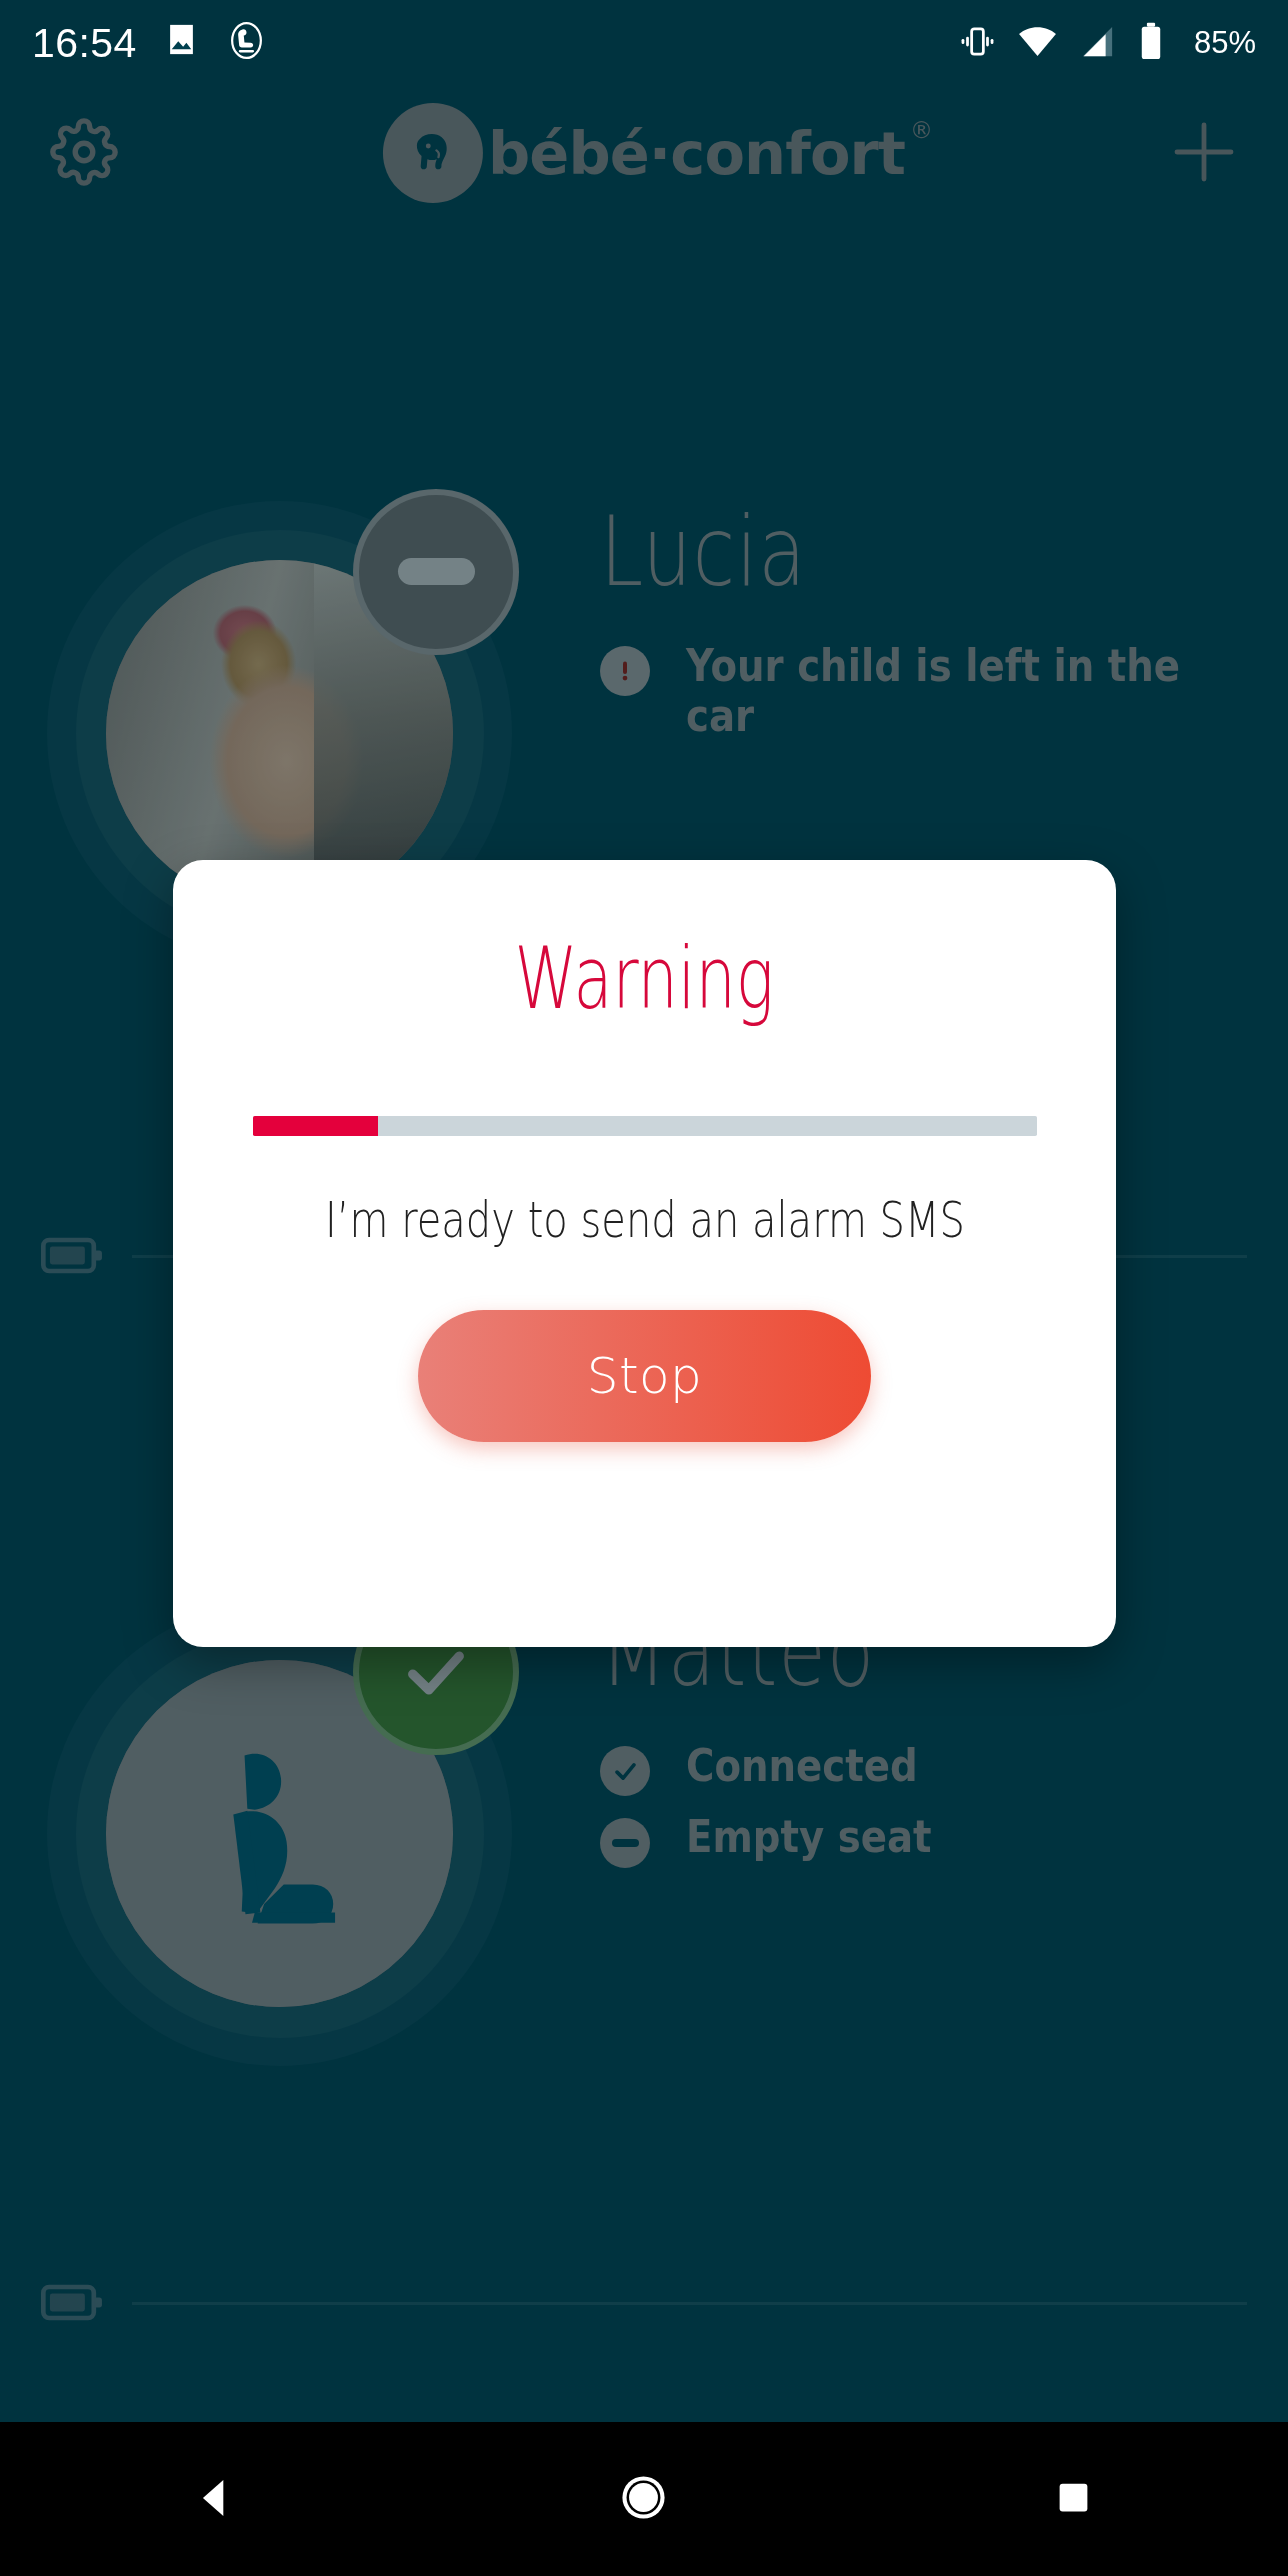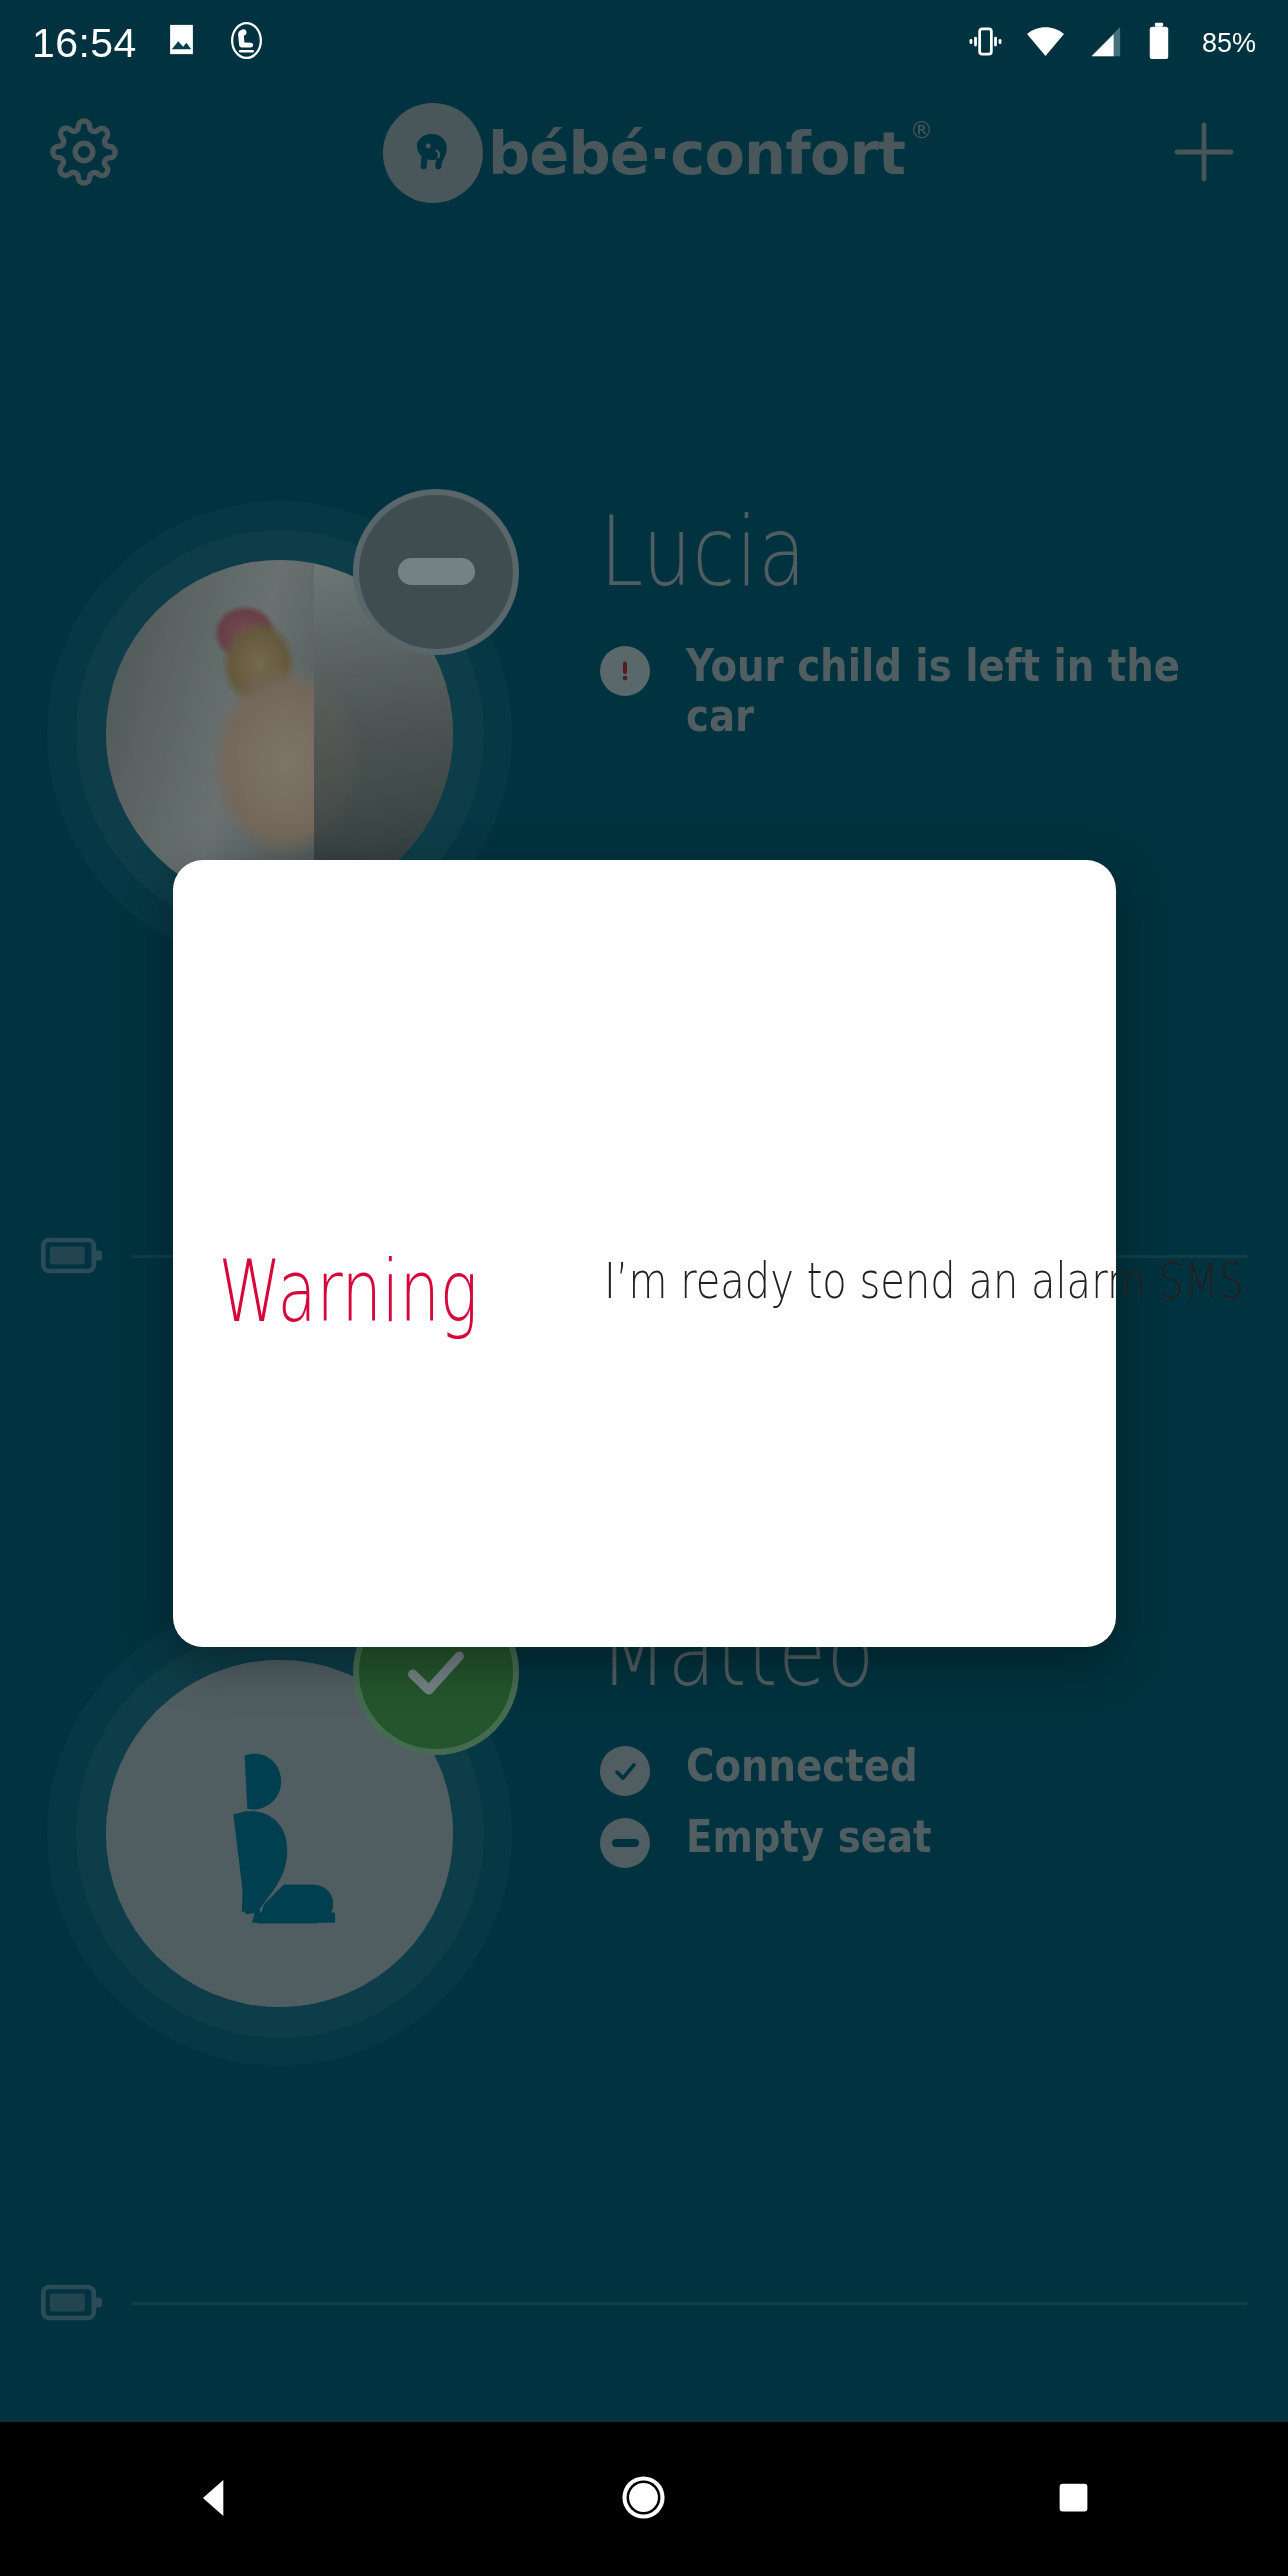--- a/index.html
+++ b/index.html
@@ -26,21 +26,21 @@
   }
   #sb-left { display:flex; gap:25px; }
   #sb-time {
     color:#fff; font-size:41px; letter-spacing:0.4px;
     font-family:"Liberation Sans", sans-serif;
   }
   .sb-ic { display:block; }
   #sb-right {
     margin-left:auto; display:flex; align-items:center; gap:19.7px;
   }
-  #sb-batt-pct { color:#fff; font-size:27px; margin-left:8px; }
+  #sb-batt-pct { color:#fff; font-size:31px; margin-left:8px; }
 
   
   #appbar {
     position:absolute; top:86px; left:0;
     width:1288px; height:134px;
     display:flex; align-items:center;
     padding:0 41px;
     z-index:20;
   }
   #gear-btn { width:86px; height:86px; display:flex; align-items:center; justify-content:center; }
@@ -165,21 +165,21 @@
   
   #scrim {
     position:absolute; inset:0; background:rgba(0,34,42,0.42); z-index:40;
   }
   #dialog {
     position:absolute; left:173px; top:860px;
     width:943px; height:787px;
     background:#FFFFFF; border-radius:30px;
     box-shadow:0 16px 48px rgba(0,0,0,0.34);
     z-index:50;
-    display:flex; flex-direction:row; align-items:center;
+    display:flex; flex-direction:column; align-items:center;
   }
   #dlg-title {
     margin-top:75px;
     color:#D6083B; font-size:86px; font-weight:300;
     letter-spacing:0px; line-height:1;
     font-family:"DejaVu Sans", sans-serif;
     transform:scaleX(0.74); transform-origin:center;
   }
   #progress-track {
     margin-top:95px;

